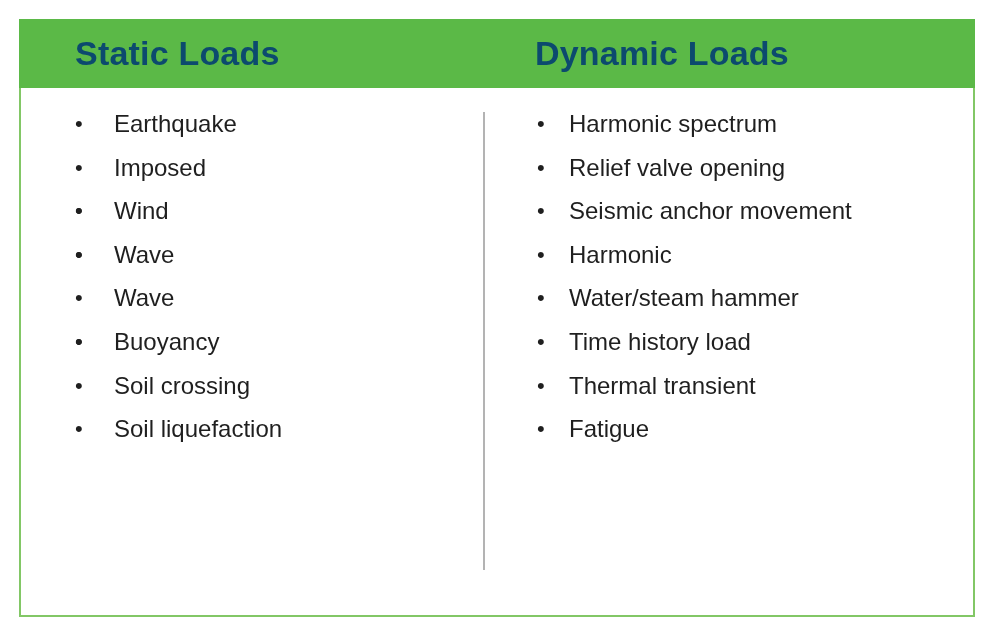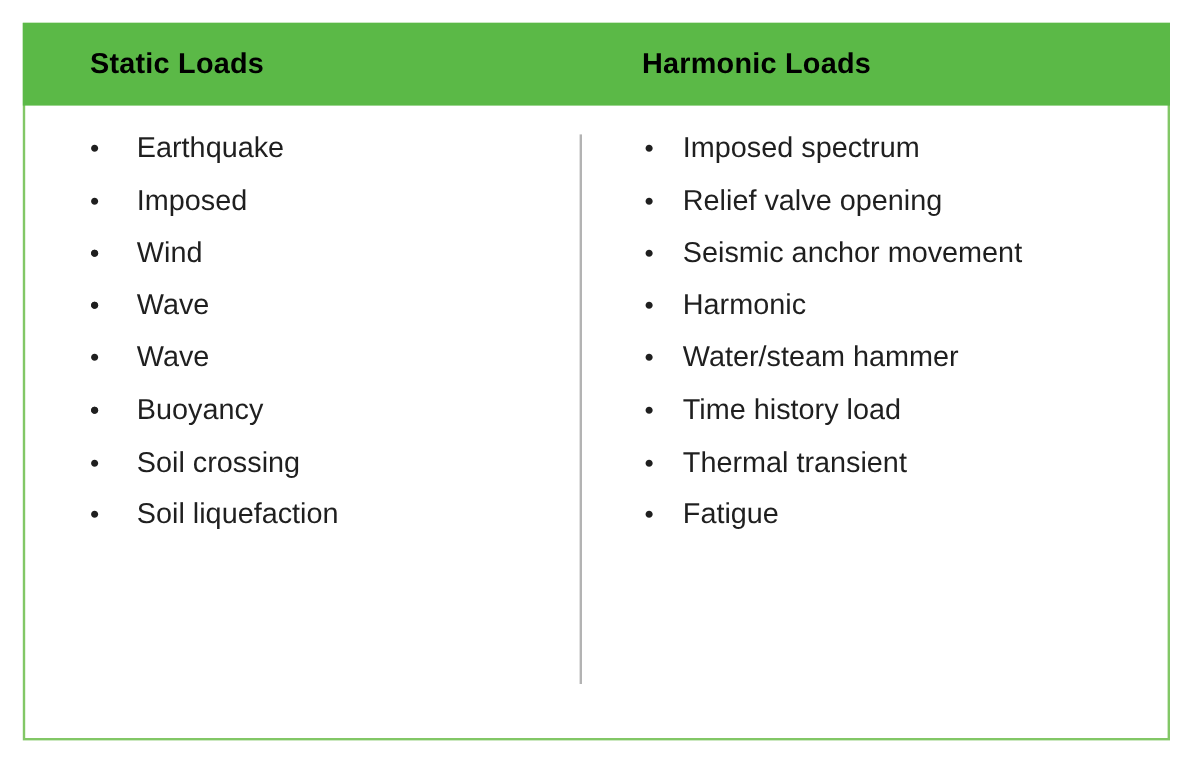--- a/index.html
+++ b/index.html
@@ -25,23 +25,23 @@
   }
   .header-band {
     display: flex;
     height: 69px;
     background: #5bb947;
     margin: -2px -2px 0 -2px;
   }
   .header-cell {
     display: flex;
     align-items: center;
-    font-size: 24px;
+    font-size: 34px;
     font-weight: bold;
-    color: #000000;
+    color: #0c4a6e;
     letter-spacing: 0.2px;
   }
   .header-cell.left {
     width: 464px;
     padding-left: 56px;
     box-sizing: border-box;
   }
   .header-cell.right {
     flex: 1;
     padding-left: 52px;
@@ -92,39 +92,39 @@
   .col-right .bullet {
     left: 52px;
   }
 </style>
 </head>
 <body>
 
 <div class="card">
   <div class="header-band">
     <div class="header-cell left">Static Loads</div>
-    <div class="header-cell right">Harmonic Loads</div>
+    <div class="header-cell right">Dynamic Loads</div>
   </div>
   <div class="body">
     <ul class="col col-left">
         <li><span class="bullet">•</span><span>Earthquake</span></li>
         <li><span class="bullet">•</span><span>Imposed</span></li>
         <li><span class="bullet">•</span></li>
         <li><span class="bullet">•</span><span>Wind</span></li>
         <li><span class="bullet">•</span></li>
         <li><span class="bullet">•</span><span>Wave</span></li>
         <li><span class="bullet">•</span><span>Wave</span></li>
         <li><span class="bullet">•</span></li>
         <li><span class="bullet">•</span><span>Buoyancy</span></li>
         <li><span class="bullet">•</span><span>Soil crossing</span></li>
         <li><span class="bullet">•</span><span>Soil liquefaction</span></li>
       </ul>
     <div class="divider"></div>
     <ul class="col col-right">
-        <li><span class="bullet">•</span><span>Imposed spectrum</span></li>
+        <li><span class="bullet">•</span><span>Harmonic spectrum</span></li>
         <li><span class="bullet">•</span><span>Relief valve opening</span></li>
         <li><span class="bullet">•</span><span>Seismic anchor movement</span></li>
         <li><span class="bullet">•</span><span>Harmonic</span></li>
         <li><span class="bullet">•</span><span>Water/steam hammer</span></li>
         <li><span class="bullet">•</span><span>Time history load</span></li>
         <li><span class="bullet">•</span><span>Thermal transient</span></li>
         <li><span class="bullet">•</span><span>Fatigue</span></li>
       </ul>
   </div>
 </div>

